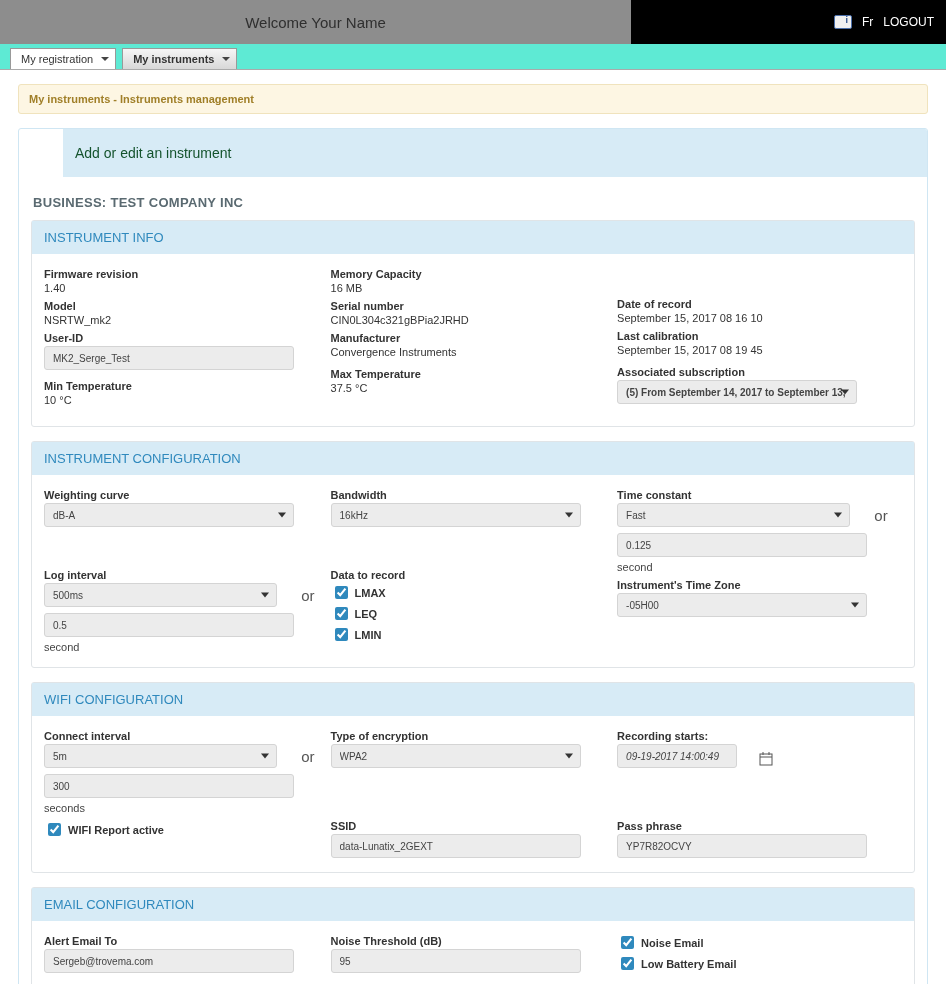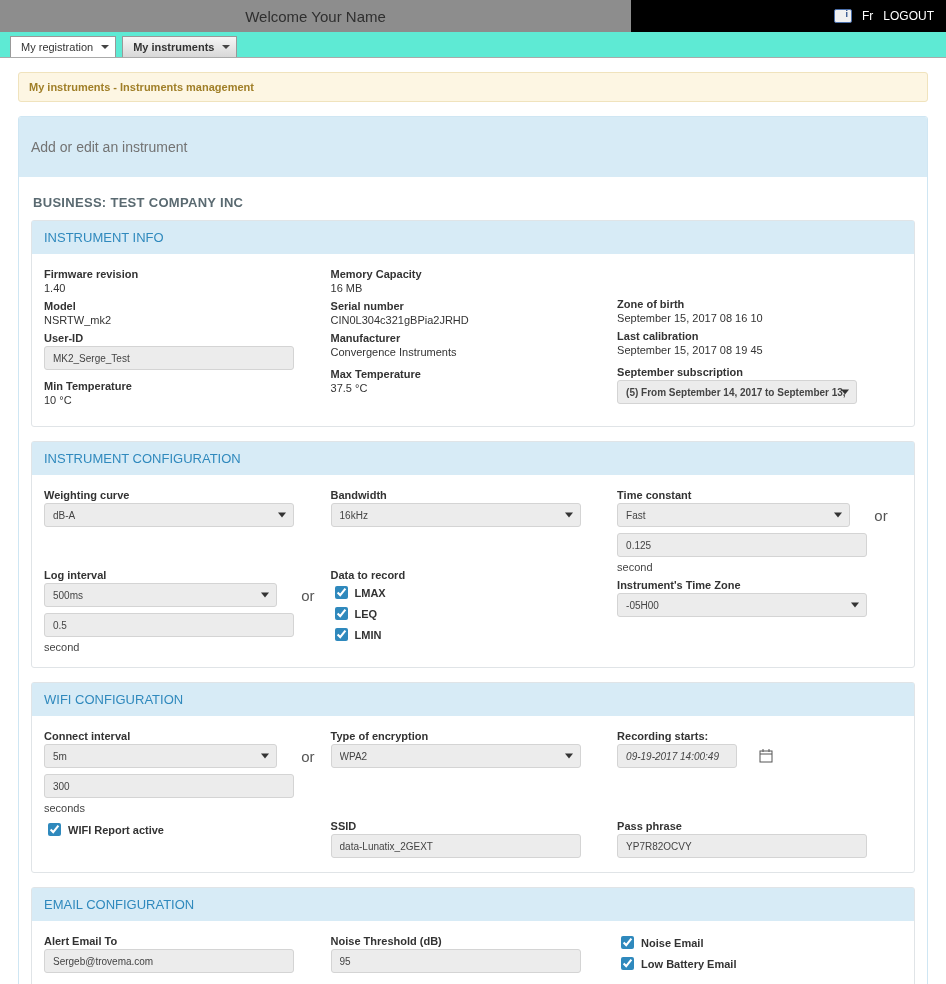--- a/index.html
+++ b/index.html
@@ -6,21 +6,21 @@
   body {
     margin: 0;
     font-family: Arial, Helvetica, sans-serif;
     font-size: 12px;
     background: #fff;
     color: #333;
     width: 946px;
   }
   .topbar {
     display: flex;
-    height: 32px;
+    height: 44px;
     justify-content: space-between;
   }
   .topbar-left {
     flex: 0 0 631px;
     background: #8d8d8d;
     display: flex;
     align-items: center;
     justify-content: center;
     color: #2f2f2f;
     font-size: 15px;
@@ -96,23 +96,24 @@
     margin-bottom: 14px;
   }
   .panel {
     border: 1px solid #cfe6f3;
     border-radius: 3px;
     margin-bottom: 16px;
     overflow: hidden;
   }
   .panel-title {
     background: #d7ebf6;
-    color: #737373;
+    color: #14532d;
     font-size: 14px;
-    padding: 22px 12px;
+    padding: 16px 12px;
+    margin-left: 44px;
   }
   .panel-body { padding: 10px 12px 16px 12px; }
   .business-line {
     color: #5a6a71;
     font-weight: bold;
     font-size: 13px;
     padding: 8px 2px 10px 2px;
     letter-spacing: .3px;
   }
   .section {
@@ -162,21 +163,21 @@
     position: absolute;
     right: 8px; top: 50%;
     transform: translateY(-50%);
     width:0;height:0;
     border-left:4px solid transparent;
     border-right:4px solid transparent;
     border-top:5px solid #333;
     pointer-events:none;
   }
   .or-txt { font-size: 15px; color:#555; margin: 0 4px; align-self:center;}
-  .inline-row { display:flex; align-items:center; gap:20px;}
+  .inline-row { display:flex; align-items:flex-end; gap:20px;}
   .small-note{ font-size:11px; color:#444; margin-top:4px;}
   .chk-row{ display:flex; align-items:center; gap:4px; font-size:11px; font-weight:bold; margin:2px 0;}
   .chk-row input{ accent-color:#2f89bd; }
   .btn {
     display:inline-block;
     padding: 8px 14px;
     border-radius: 4px;
     color:#fff;
     font-size:12px;
     border:none;
@@ -256,25 +257,25 @@
               <div class="field-value">16 MB</div>
               <span class="field-label">Serial number</span>
               <div class="field-value">CIN0L304c321gBPia2JRHD</div>
               <span class="field-label">Manufacturer</span>
               <div class="field-value">Convergence Instruments</div>
               <span class="field-label" style="margin-top:10px">Max Temperature</span>
               <div class="field-value">37.5 °C</div>
             </div>
             <div class="col col-3">
               <div style="height:30px"></div>
-              <span class="field-label">Zone of birth</span>
+              <span class="field-label">Date of record</span>
               <div class="field-value">September 15, 2017 08 16 10</div>
               <span class="field-label">Last calibration</span>
               <div class="field-value">September 15, 2017 08 19 45</div>
-              <span class="field-label" style="margin-top:10px">September subscription</span>
+              <span class="field-label" style="margin-top:10px">Associated subscription</span>
               <div class="select-wrap wide">
                 <input class="input sub-select" readonly="" value="(5) From September 14, 2017 to September 13," style="">
                 <span class="caret"></span>
               </div>
             </div>
           </div>
         </div>
       </div>
 
       <div class="section">

